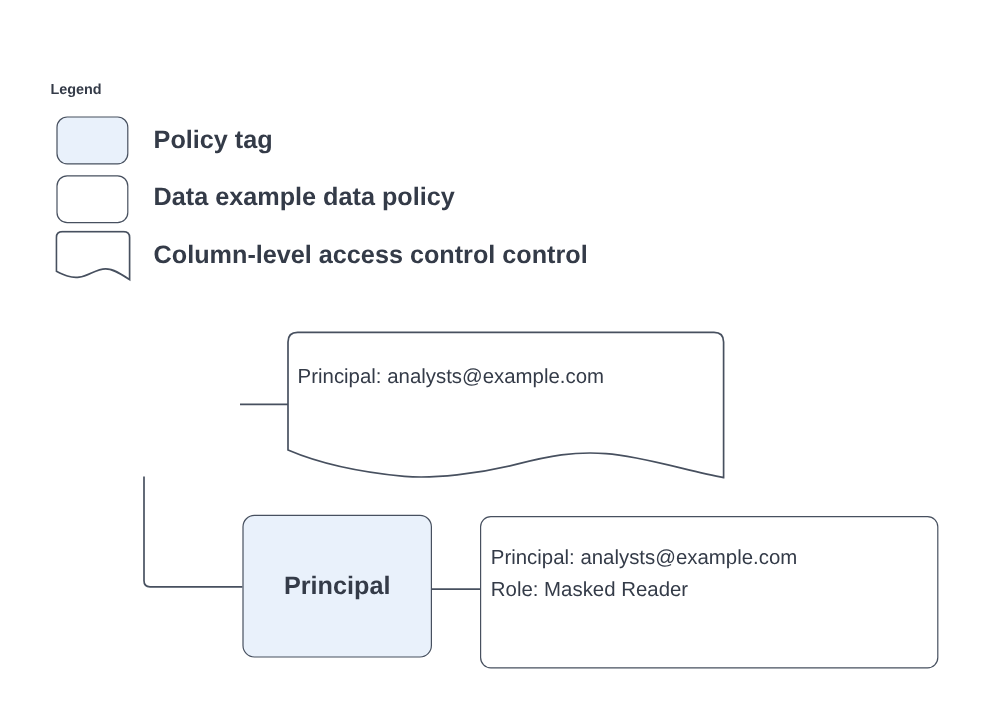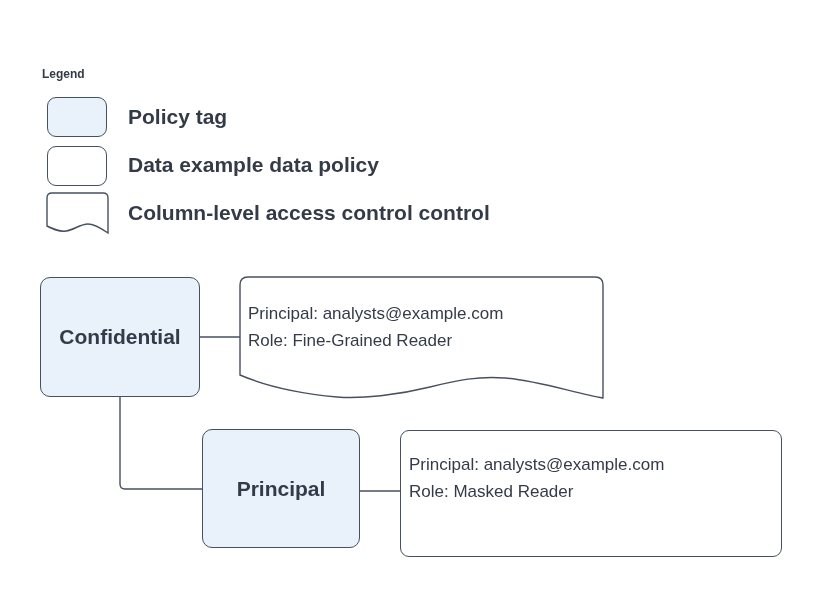--- a/index.html
+++ b/index.html
@@ -74,30 +74,26 @@
     <span class="legend-label" style="top:201px">Column-level access control control</span>
   </section>
 
   <svg class="diagram-svg">
     <path class="shape-card" d="M248,277 L595,277 Q603,277 603,285 L603,398 C575,393 535,380 505,378 C478,376 458,380 430,387 C398,395 362,399 337,397 C305,394 268,387 240,375 L240,285 Q240,277 248,277 Z"></path>
     <path class="shape-stroke" d="M200,337 L240,337"></path>
     <path class="shape-stroke" d="M120,397 L120,484 Q120,489 125,489 L202,489"></path>
     <path class="shape-stroke" d="M360,491 L400,491"></path>
   </svg>
 
-  <div class="node confidential">
-    <span>Confidential</span>
-  </div>
   <div class="node financial">
     <span>Principal</span>
   </div>
 
   <div class="card-text access">
     <div><b>Principal:</b> <span>analysts@example.com</span></div>
-    <div><b>Role:</b> <span>Fine-Grained Reader</span></div>
   </div>
 
   <div class="masking-card">
     <div class="card-text masking">
       <div><b>Principal:</b> <span>analysts@example.com</span></div>
       <div><b>Role:</b> <span>Masked Reader</span></div>
     </div>
   </div>
 
 </div>

